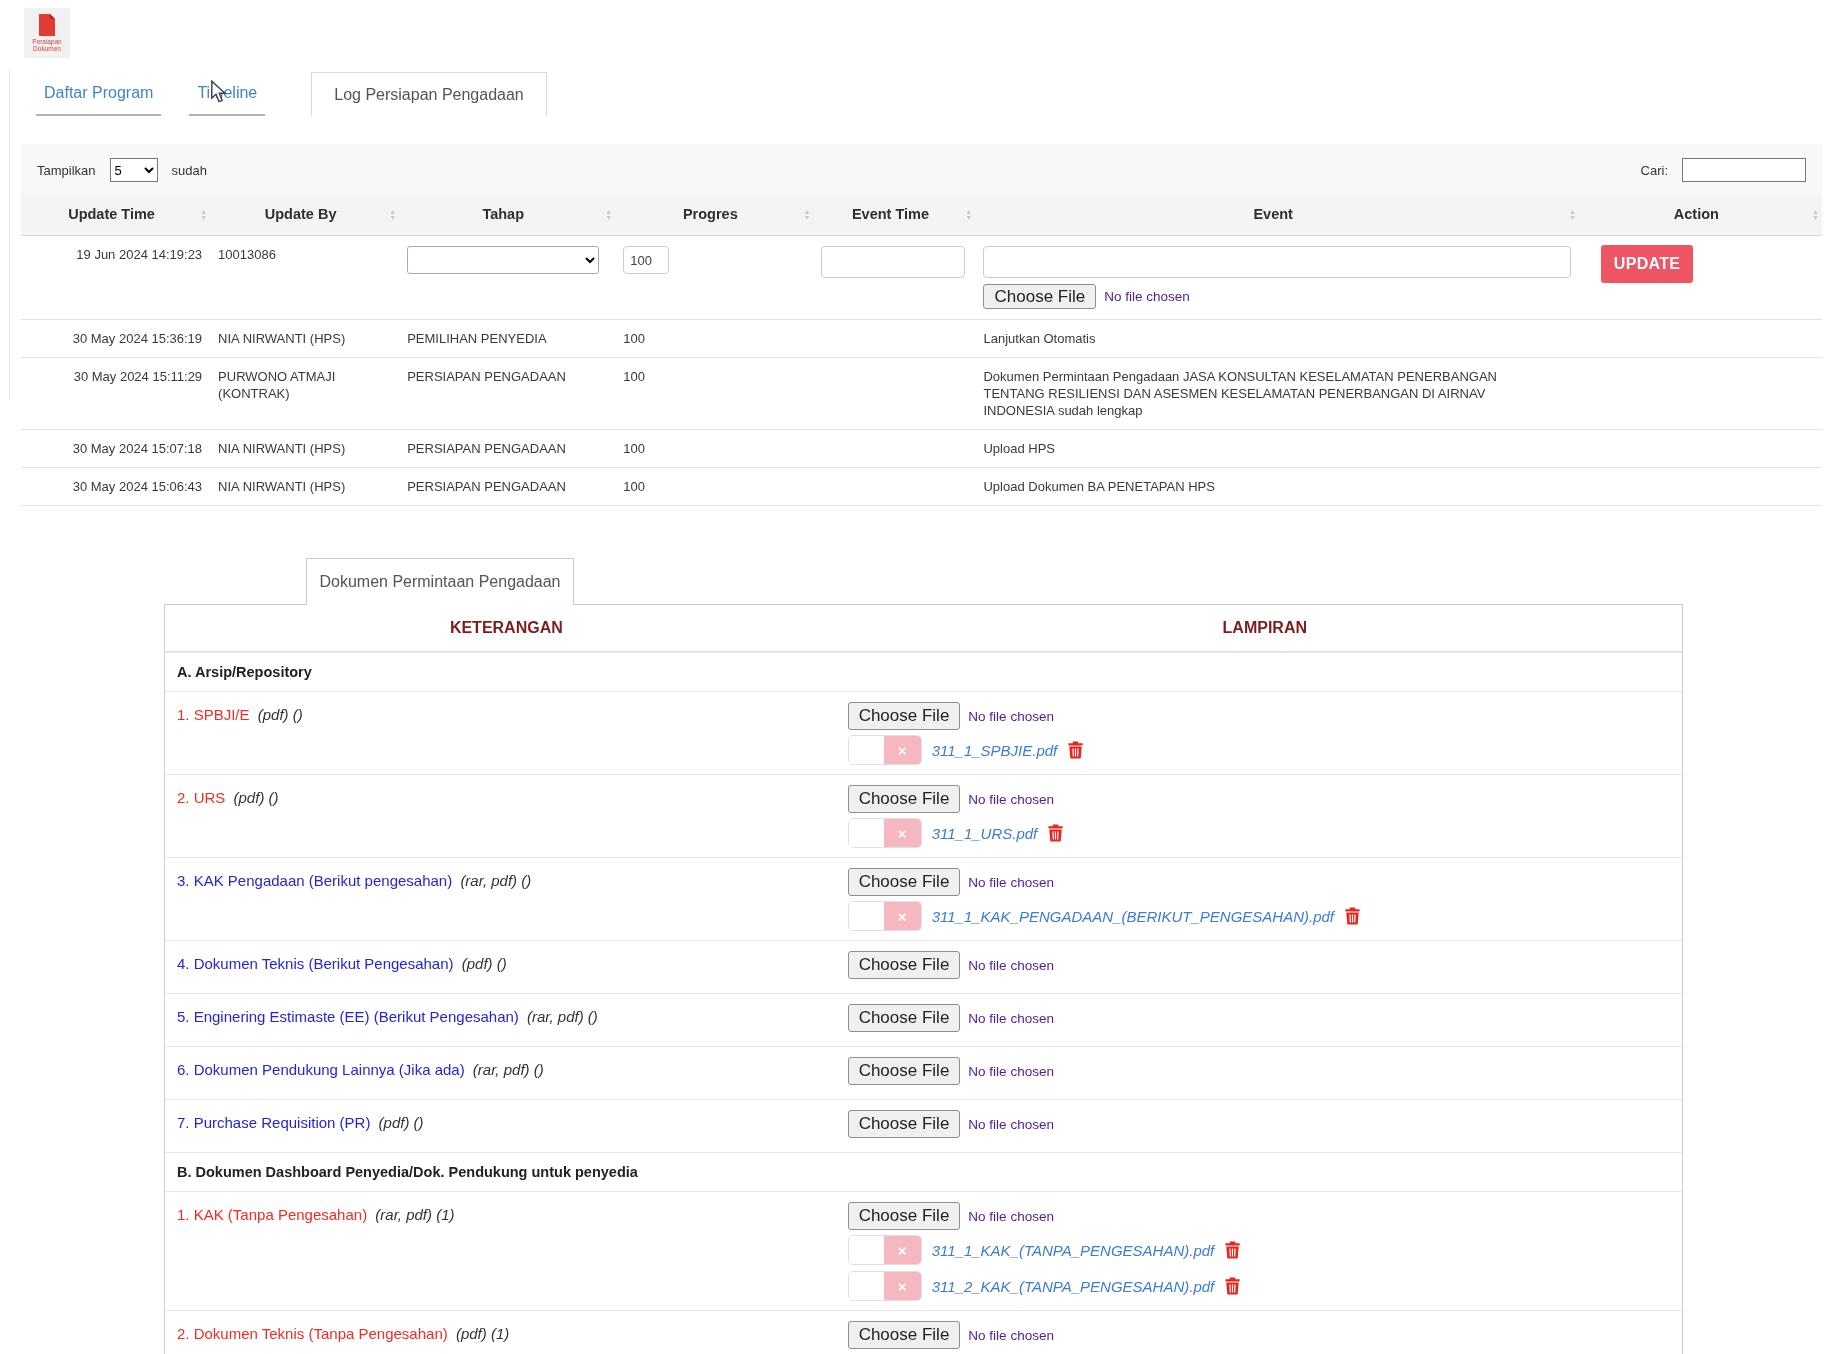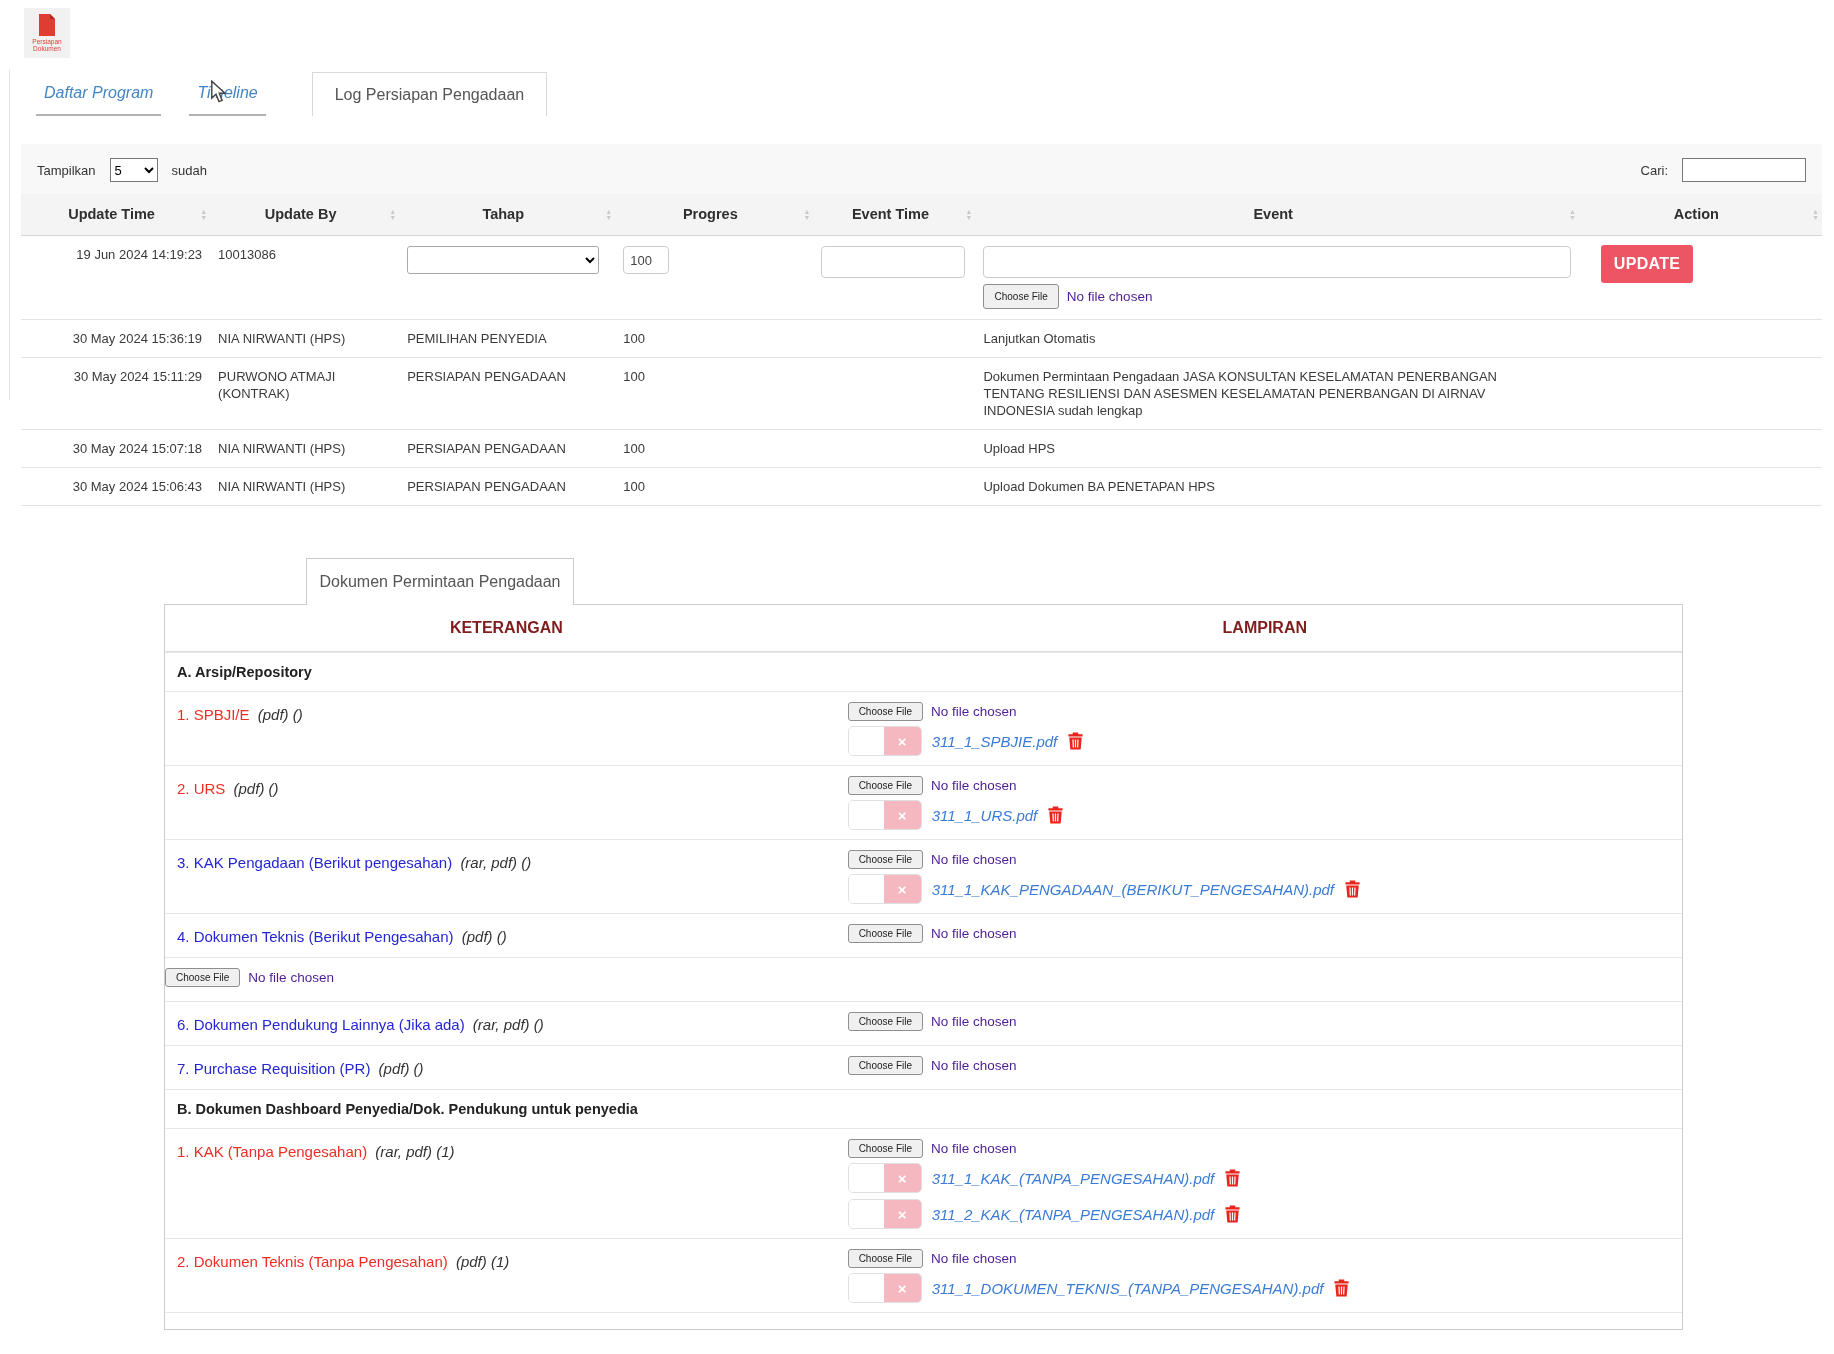--- a/index.html
+++ b/index.html
@@ -8,21 +8,21 @@
   
   .left-rule { position:absolute; left:9px; top:70px; width:1px; height:330px; background:#e3e3e3; }
 
   
   .app-icon { margin:8px 0 0 24px; width:46px; height:50px; background:#f1f1f1; display:flex; flex-direction:column; align-items:center; justify-content:center; }
   .app-icon svg { display:block; margin-bottom:2px; }
   .app-icon .app-icon-label { font-size:6.5px; line-height:7px; color:#e03c31; text-align:center; white-space:pre-line; }
 
   
   .tabbar { display:flex; align-items:stretch; margin:14px 0 0 36px; position:relative; height:44px; }
-  .tab-link { display:flex; align-items:center; color:#4285c5; font-size:16px; padding:0 8px; margin-right:28px; border-bottom:2px solid #b3b3b3; cursor:pointer;font-style:italic; }
+  .tab-link { display:flex; align-items:center; color:#4285c5; font-size:16px; padding:0 8px; margin-right:28px; border-bottom:2px solid #b3b3b3; cursor:pointer; }
   .tab-active { display:flex; align-items:center; background:#fff; color:#545454; font-size:16px; padding:0 22px; border:1px solid #d9d9d9; border-bottom:none; margin-left:18px; }
   .cursor { position:absolute; left:173px; top:8px; }
 
   
   .panel { margin:28px 12px 0 21px; background:#f8f8f8; padding-top:10px; }
   .controls { display:flex; justify-content:space-between; align-items:center; padding:4px 16px 12px 16px; font-size:13px; color:#333; }
   .controls-left, .controls-right { display:flex; align-items:center; gap:14px; }
   .show-select { width:48px; height:24px; font-size:13px; border:1px solid #777; background:#fff; }
   .search-input { width:124px; height:24px; border:1px solid #777; background:#fff; padding:0 4px; font-size:13px; }
 
@@ -33,21 +33,21 @@
   .lt-row { display:flex; background:#fff; border-bottom:1px solid #e3e3e3; align-items:flex-start; }
   .lt-cell { padding:10px 8px; font-size:13px; color:#3a3a3a; line-height:17px; }
   .c1 { flex:0 0 10.5%;text-align:right; } .c2 { flex:0 0 10.5%; } .c3 { flex:0 0 12%; } .c4 { flex:0 0 11%; }
   .c5 { flex:0 0 9%; } .c6 { flex:0 0 33.5%; } .c7 { flex:0 0 13.5%; }
 
   .tahap-select { width:96%; height:28px; border:1px solid #aaa; border-radius:3px; background:#fff; font-size:13px; }
   .progres-input { width:46px; height:28px; border:1px solid #ccc; border-radius:4px; padding:0 6px; font-size:13px; color:#444; }
   .eventtime-input { width:98%; height:32px; border:1px solid #ccc; border-radius:4px; padding:0 6px; font-size:13px; }
   .event-input { width:100%; height:32px; border:1px solid #ccc; border-radius:4px; padding:0 6px; font-size:13px; }
   .file-input { display:flex; align-items:center; margin-top:6px; }
-  .cf-btn { background:#f0f0f0; border:1px solid #8f8f8f; border-radius:3px; padding:3px 10px; font-size:10px; color:#222; cursor:pointer; white-space:nowrap; }
+  .cf-btn { background:#f0f0f0; border:1px solid #8f8f8f; border-radius:3px; padding:3px 10px; font-size:17px; color:#222; cursor:pointer; white-space:nowrap; }
   .cf-status { margin-left:8px; font-size:13.5px; color:#4c1d95; white-space:nowrap; }
   .update-btn { background:#ed5565; color:#fff; border:none; border-radius:3px; font-size:16px; font-weight:bold; padding:10px 13px; margin:3px 0 0 14px; cursor:pointer; letter-spacing:.3px; }
 
   
   .doc-wrap { margin:52px 0 0 164px; width:1519px; }
   .doc-tab { width:268px; height:47px; margin-left:142px; background:#fff; border:1px solid #ccc; border-bottom:none; display:flex; align-items:center; justify-content:center; font-size:16px; color:#555; position:relative; z-index:2; }
   .doc-container { border:1px solid #ccc; background:#fff; margin-top:-1px; }
   .doc-head { display:flex; border-bottom:1px solid #ddd; }
   .doc-head-cell { font-weight:bold; font-size:16px; color:#7f1d1d; text-align:center; padding:14px 0; }
   .dh-left { flex:0 0 45%; } .dh-right { flex:0 0 55%; }
@@ -293,20 +293,24 @@
     </div>
     <div class="doc-right">
       <div class="file-input" style="margin-top:3px;">
         <span class="cf-btn">Choose File</span>
         <span class="cf-status">No file chosen</span>
       </div>
       <div class="attachments"></div>
     </div>
   </div>
         <div class="doc-row">
+    <div class="doc-left">
+      <span class="doc-label blue">5. Enginering Estimaste (EE) (Berikut Pengesahan)</span>
+      <span class="doc-suffix">(rar, pdf) ()</span>
+    </div>
     <div class="doc-right">
       <div class="file-input" style="margin-top:3px;">
         <span class="cf-btn">Choose File</span>
         <span class="cf-status">No file chosen</span>
       </div>
       <div class="attachments"></div>
     </div>
   </div>
         <div class="doc-row">
     <div class="doc-left">

